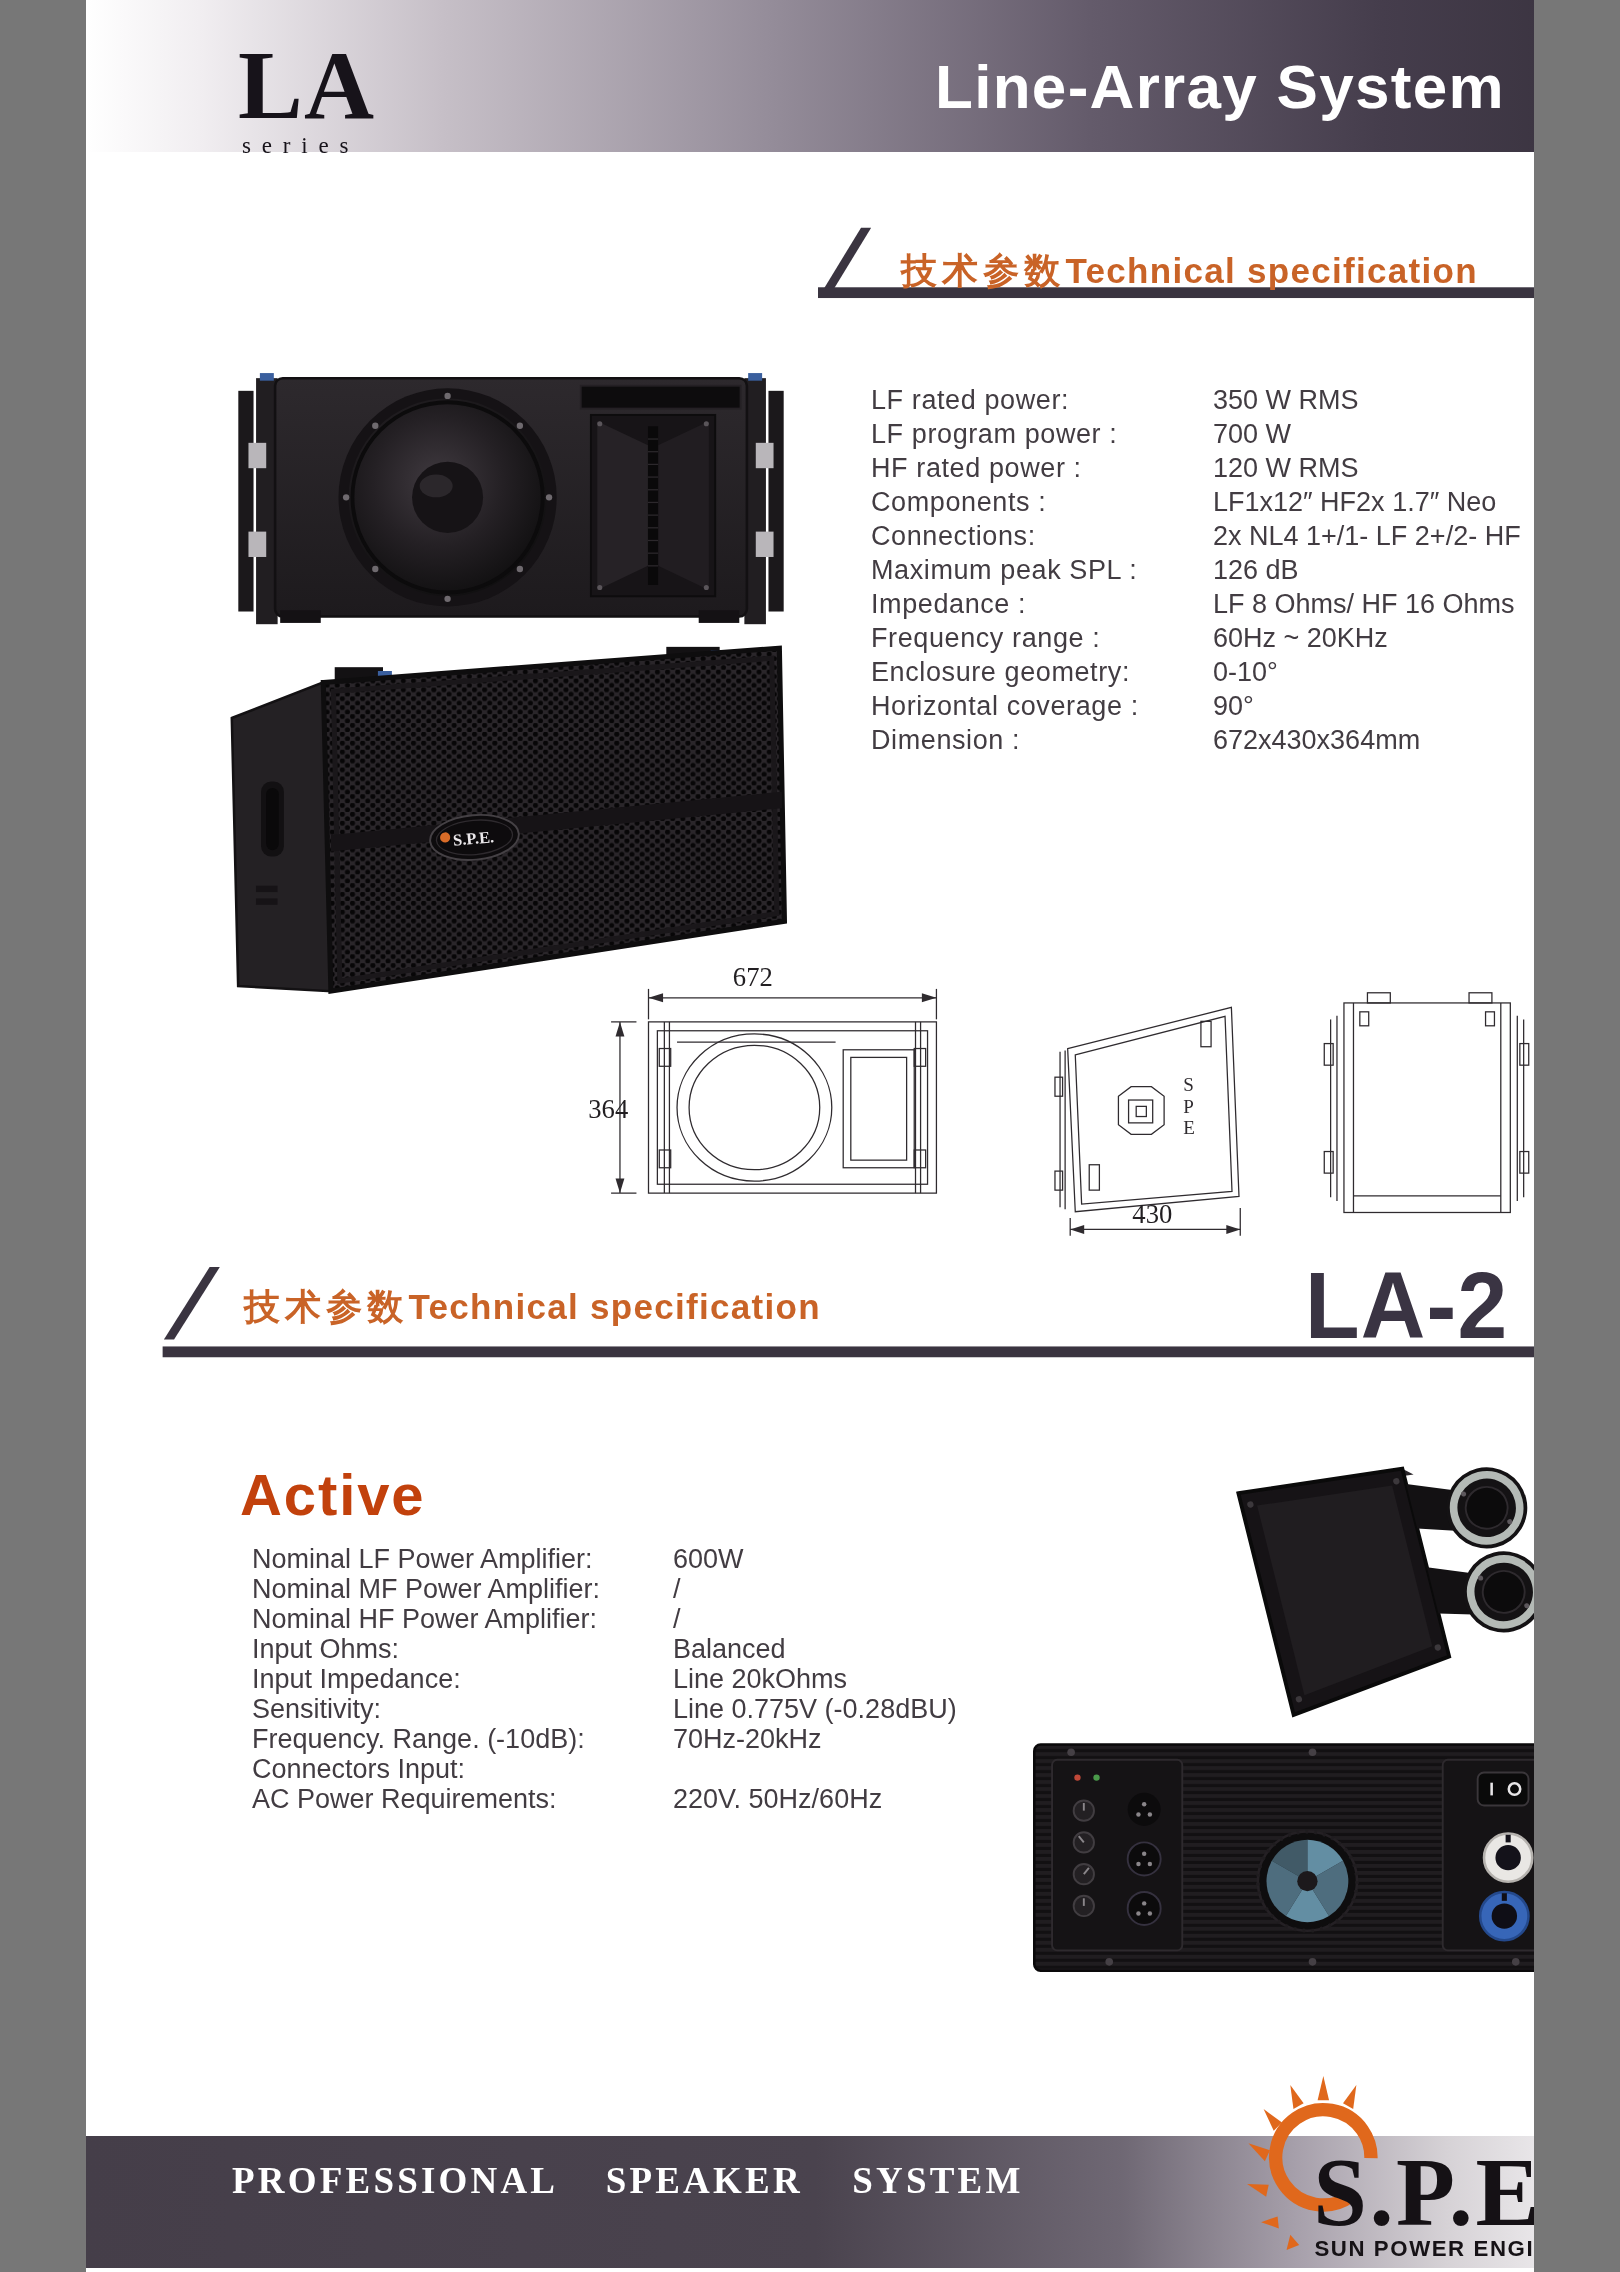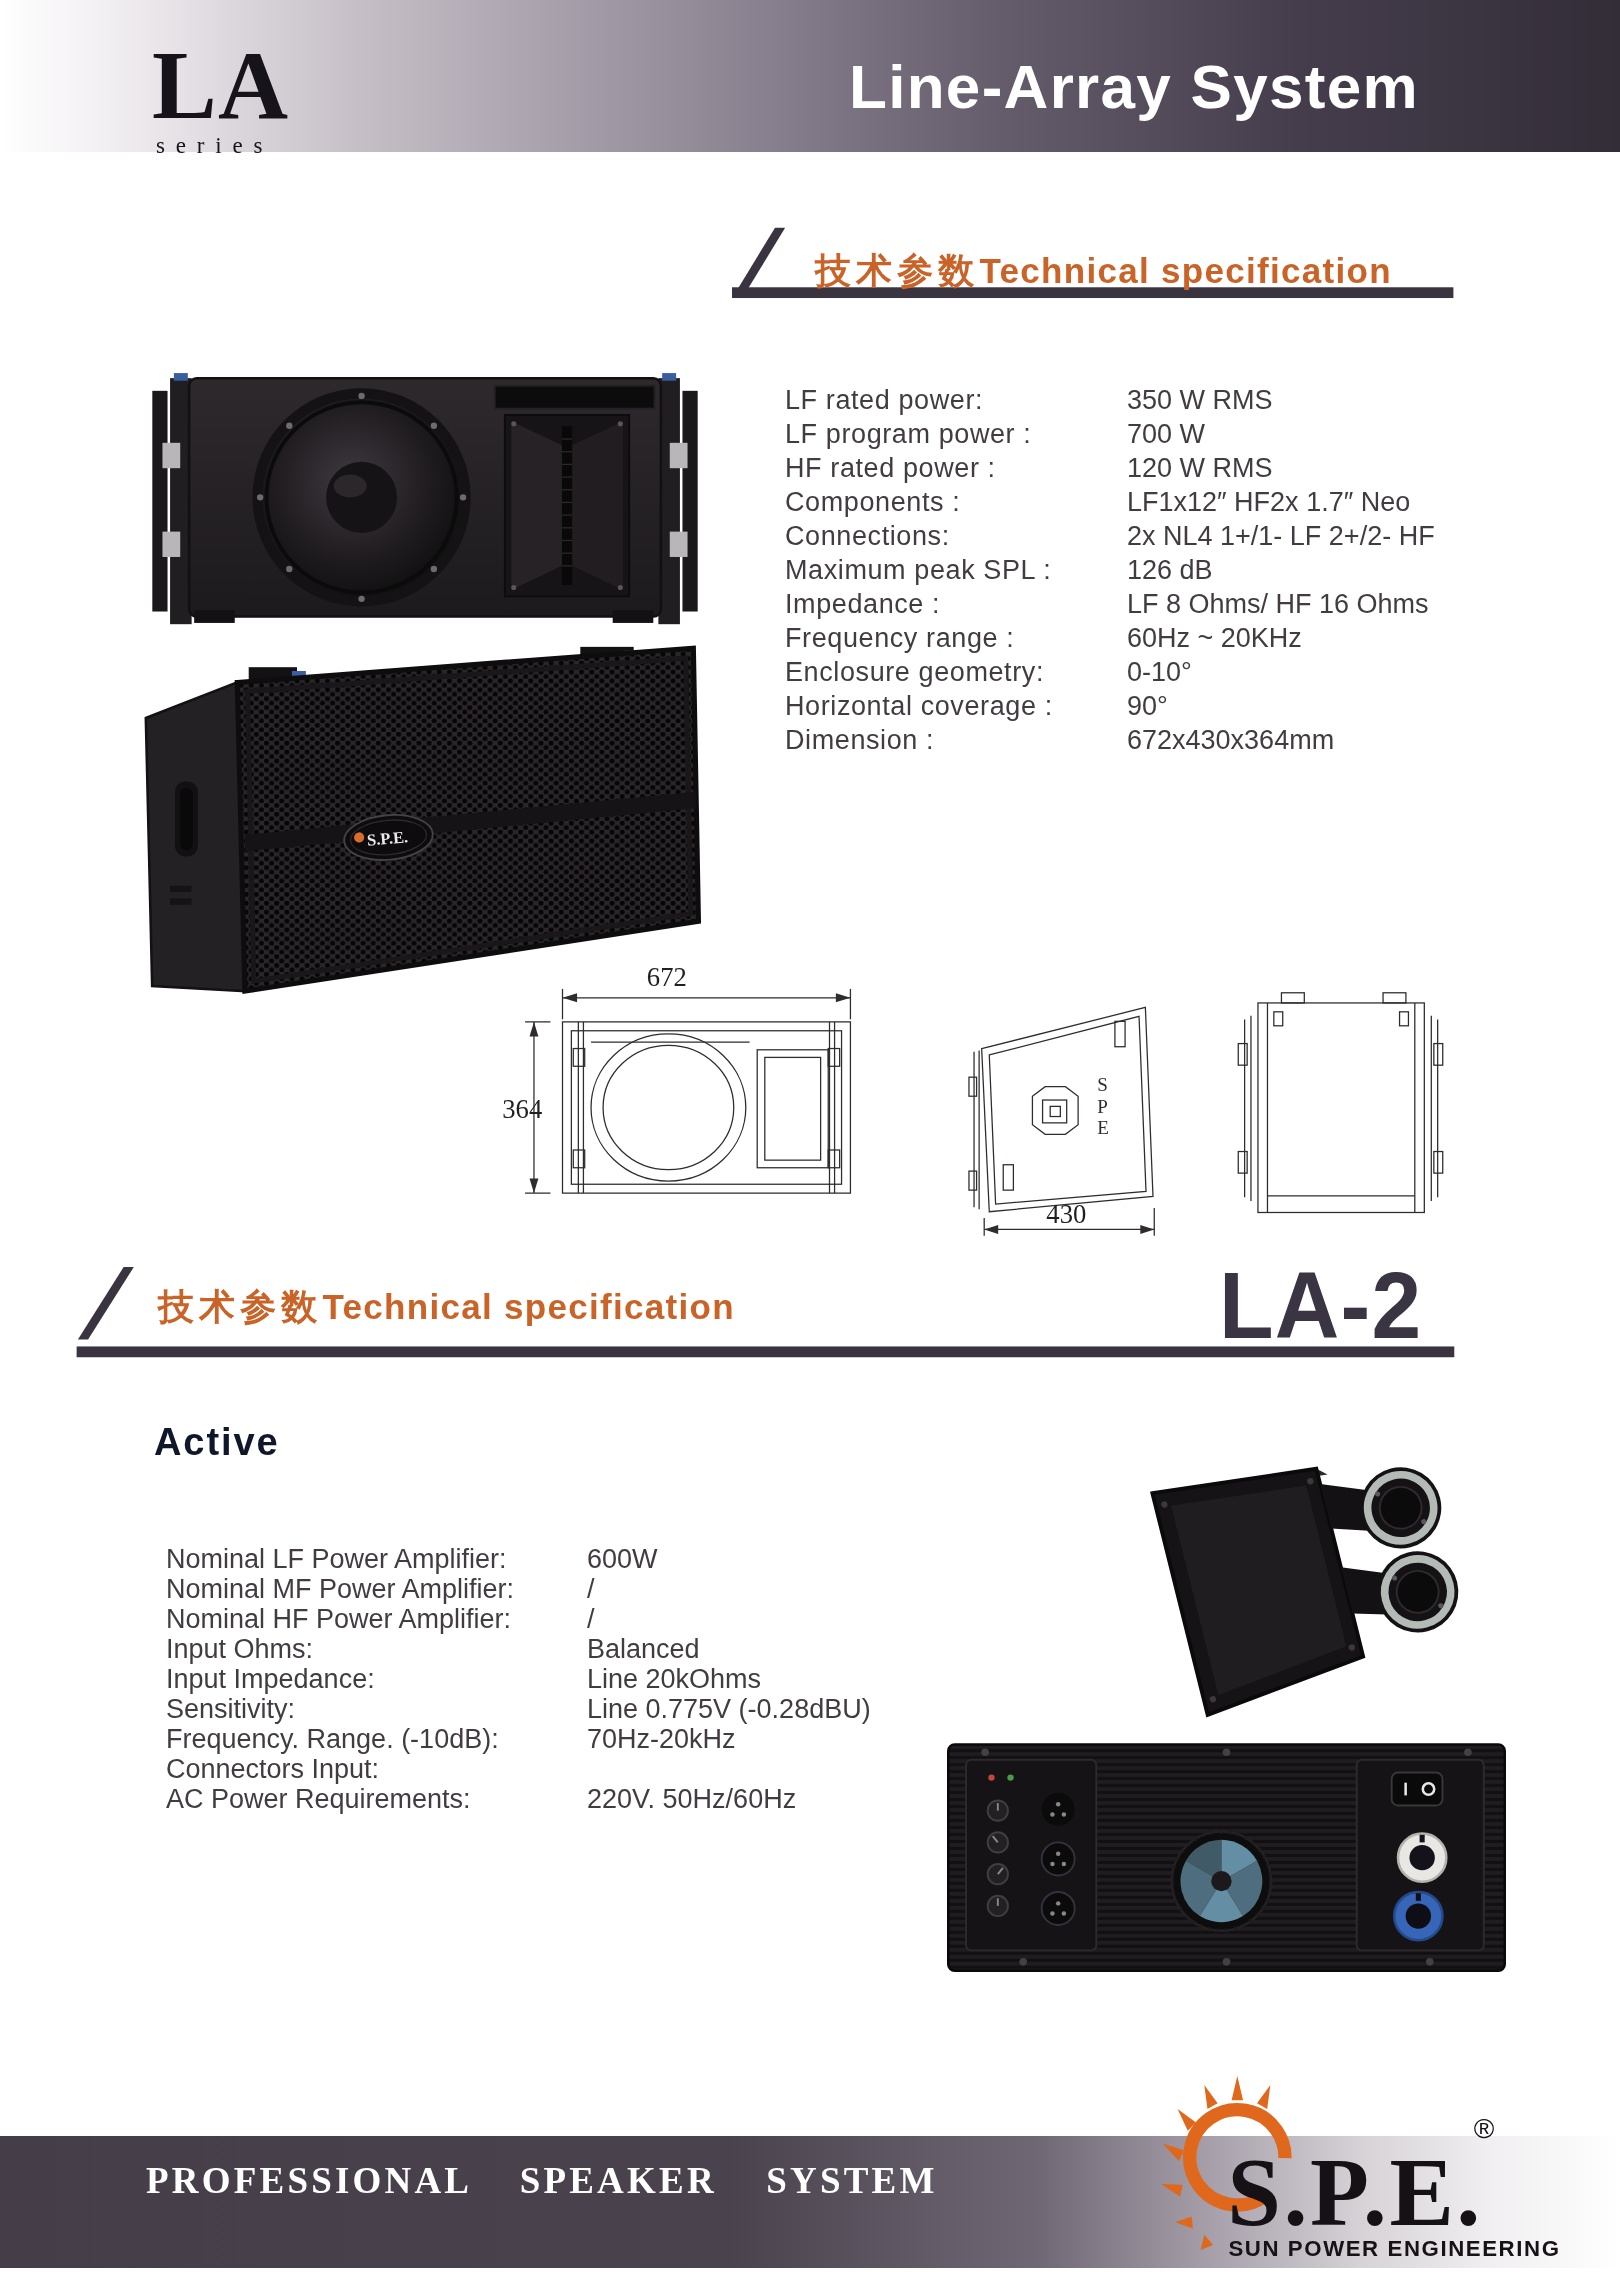--- a/index.html
+++ b/index.html
@@ -1,16 +1,16 @@
 <!DOCTYPE html>
 <html style="font-size:10.2px"><head>
 <meta charset="utf-8">
 <style>
   html,body{margin:0;padding:0;background:#777;}
-  .page{position:relative;width:1620px;height:2273px;background:#ffffff;overflow:hidden;
+  .page{position:relative;width:1448px;height:2273px;background:#ffffff;overflow:hidden;
         font-family:"Liberation Sans",sans-serif;margin:0 auto;}
   .abs{position:absolute;}
 
   
   .banner{left:0;top:0;width:1620px;height:152px;
     background:linear-gradient(90deg,#ffffff 0%,#f1eef1 7%,#c6bfc7 22%,#958d9a 42%,#645b6b 62%,#453d4c 80%,#332d38 100%);}
   .la-logo{left:152px;top:37px;font-family:"Liberation Serif",serif;font-weight:bold;
     font-size:97px;line-height:1;color:#17131a;letter-spacing:1.3px;}
   .la-series{left:156px;top:133px;font-family:"Liberation Serif",serif;font-size:23px;
     letter-spacing:10.8px;color:#17131a;}
@@ -25,21 +25,21 @@
   .h2-text{left:158px;top:1283px;}
   .la2{left:1219px;top:1259px;font-size:94px;font-weight:bold;color:#3a3443;line-height:1;
     letter-spacing:1.3px;transform:scaleX(.95);transform-origin:left top;}
 
   
   .specs1{left:785px;top:385px;width:769px;color:#423c42;}
   .specs1 .row{display:flex;height:34px;align-items:flex-start;}
   .specs1 .lbl{flex:0 0 342px;font-size:27px;letter-spacing:0.6px;}
   .specs1 .val{font-size:27px;white-space:nowrap;}
 
-  .active-title{left:154px;top:1421px;font-size:38px;font-weight:bold;color:#0f172a;letter-spacing:1.9px;}
+  .active-title{left:154px;top:1461px;font-size:58px;font-weight:bold;color:#c2410c;letter-spacing:1.9px;}
   .specs2{left:166px;top:1544px;width:801px;color:#423c42;}
   .specs2 .row{display:flex;align-items:flex-start;}
   .specs2 .lbl{flex:0 0 421px;font-size:27px;line-height:30px;}
   .specs2 .val{font-size:27px;line-height:30px;white-space:pre-line;}
 
   
   .footbar{left:0;top:2136px;width:1620px;height:132px;
     background:linear-gradient(90deg,#453e49 0%,#4a434e 45%,#6f6874 64%,#a8a1ac 75%,#d6d2d6 84%,#f1eff1 92%,#ffffff 100%);}
   .foottext{left:146px;top:2159px;font-family:"Liberation Serif",serif;font-weight:bold;
     font-size:37px;color:#ffffff;letter-spacing:3.2px;word-spacing:37px;white-space:nowrap;}

